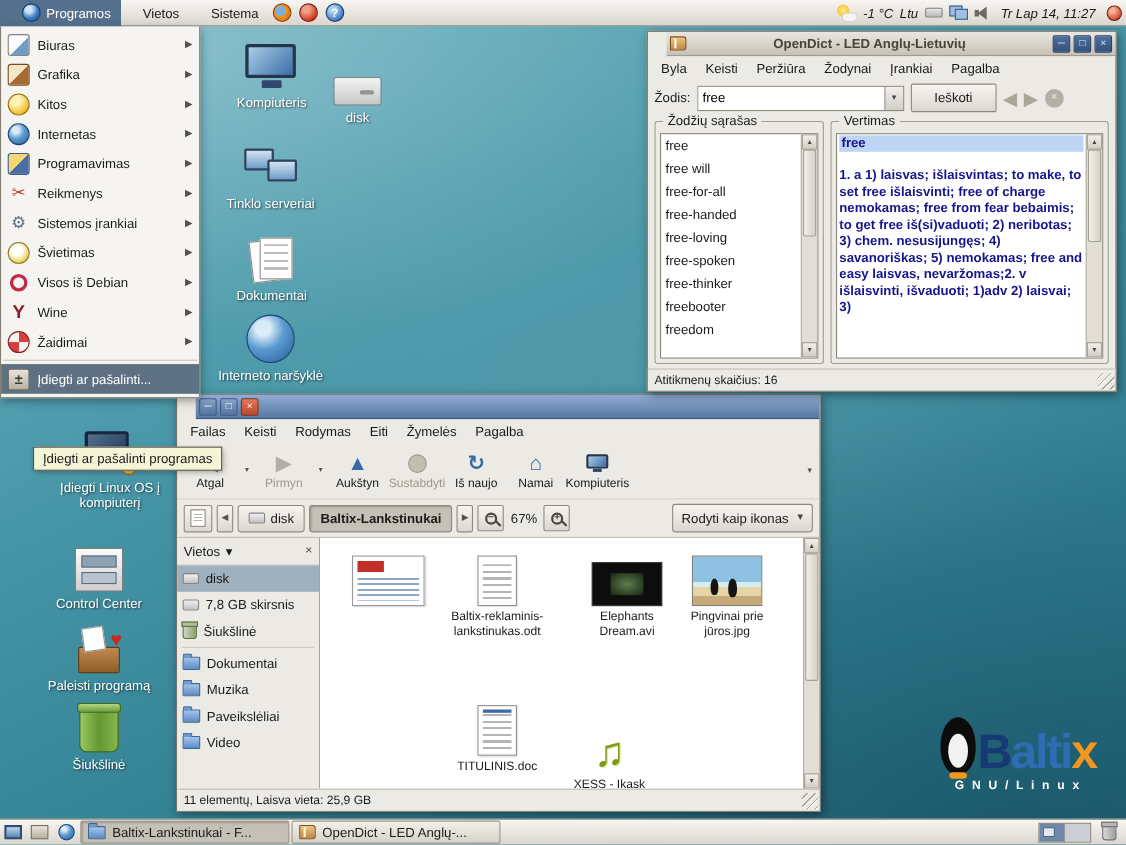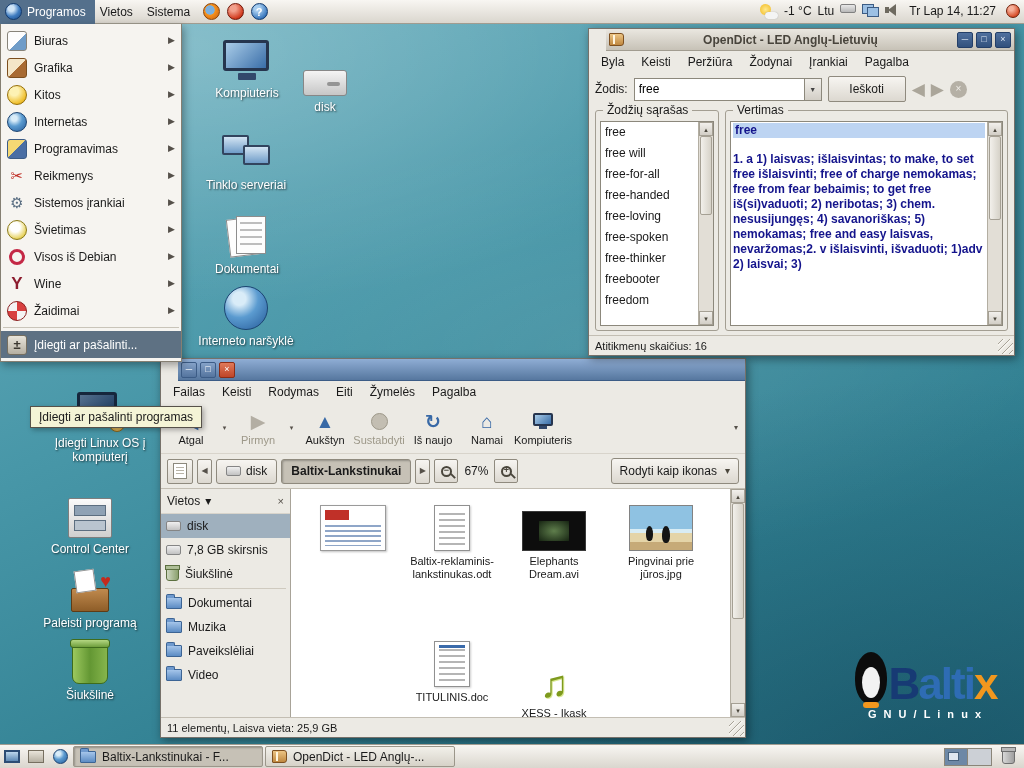--- a/index.html
+++ b/index.html
@@ -52,29 +52,29 @@
   .penguin::before { content:''; position:absolute; left:7px; top:15px; width:18px; height:31px; background:#f2f2f2; border-radius:50%; }
   .penguin::after { content:''; position:absolute; left:8px; bottom:-4px; width:16px; height:6px; background:#f2971e; border-radius:3px; }
   .logo-text { font-size:44px; font-weight:bold; line-height:40px; letter-spacing:-2px; }
   .lt-b { color:#173a74; } .lt-mid { color:#2e6cb4; } .lt-x { color:#f2971e; }
   .logo-sub { margin-top:4px; color:#fff; font-size:11px; font-weight:bold; letter-spacing:2px; }
 
   
   .panel { position:absolute; left:0; width:1024px; height:24px; background:linear-gradient(#f8f6f2,#dad6ce); display:flex; align-items:center; z-index:60; }
   #top-panel { top:0; border-bottom:1px solid #a19c90; }
   #bottom-panel { top:744px; border-top:1px solid #a19c90; }
-  .applet-menu { display:flex; align-items:center; gap:5px; padding:0 9px 0 5px; height:24px; }
+  .applet-menu { display:flex; align-items:center; gap:5px; padding:0 9px 0 20px; height:24px; }
   .applet-menu.open { background:#54708c; color:#fff; }
   .menu-label { white-space:nowrap; }
   .mini { width:17px; height:17px; border-radius:3px; flex:none; }
   .mini-baltix { border-radius:50%; background:radial-gradient(circle at 35% 30%, #cfe4f6 0 20%, #3f7cc0 55%, #1b4a86 100%); border:1px solid #123althou; border:1px solid #123a6e; }
   .mini-firefox { border-radius:50%; background:radial-gradient(circle at 40% 40%, #7ab0e0 0 34%, #f7931e 40%, #c35a10 100%); border:1px solid #8a4408; }
   .mini-update { border-radius:50%; background:radial-gradient(circle at 35% 30%, #f2a08c 0 20%, #d23c20 70%, #8e1e0c 100%); border:1px solid #701608; }
   .mini-help { border-radius:50%; background:radial-gradient(circle at 35% 30%, #a8cef0 0 20%, #3f7cc0 70%, #1b4a86 100%); border:1px solid #123a6e; color:#fff; font-size:11px; font-weight:bold; display:flex; align-items:center; justify-content:center; }
-  .tray { display:flex; align-items:flex-start; gap:6px; margin-left:auto; padding-right:4px; }
+  .tray { display:flex; align-items:center; gap:6px; margin-left:auto; padding-right:4px;font-style:italic; }
   .ic-weather { position:relative; width:18px; height:16px; }
   .ic-weather::before { content:''; position:absolute; left:0; top:0; width:11px; height:11px; border-radius:50%; background:radial-gradient(#ffe98c,#f2b81e); }
   .ic-weather::after { content:''; position:absolute; right:0; bottom:1px; width:13px; height:7px; border-radius:5px; background:#f4f4f4; box-shadow:0 0 1px #999; }
   .ic-batt { width:16px; height:9px; background:linear-gradient(#e8e8e8,#b8b8b8); border:1px solid #808080; border-radius:2px; }
   .ic-screens { position:relative; width:17px; height:13px; }
   .ic-screens::before, .ic-screens::after { content:''; position:absolute; width:10px; height:8px; background:#9cc0e4; border:1px solid #3c5c84; }
   .ic-screens::before { left:0; top:0; } .ic-screens::after { right:0; bottom:0; }
   .ic-vol { position:relative; width:14px; height:12px; }
   .ic-vol::before { content:''; position:absolute; left:0; top:3px; width:4px; height:6px; background:#6e6a60; }
   .ic-vol::after { content:''; position:absolute; left:3px; top:0; border-top:6px solid transparent; border-bottom:6px solid transparent; border-right:8px solid #6e6a60; }
@@ -136,21 +136,21 @@
   .od-search { height:34px; flex:none; display:flex; align-items:center; gap:6px; padding:0 6px; }
   .combo { display:flex; width:188px; height:23px; border:1px solid #8c887c; background:#fff; }
   .combo input { flex:1; min-width:0; border:none; outline:none; padding:0 4px; font:12px "Liberation Sans","DejaVu Sans",sans-serif; }
   .combo-btn { width:17px; display:flex; align-items:center; justify-content:center; font-size:7px; color:#444; background:linear-gradient(#f2f0ec,#d2cec6); border-left:1px solid #8c887c; }
   .od-find { width:78px; height:26px; font-size:12px; }
   .nav-arrow { font-size:17px; color:#aba69a; }
   .ic-stop { width:17px; height:17px; border-radius:50%; background:#b5b0a5; color:#f0eee9; display:flex; align-items:center; justify-content:center; font-size:10px; }
   .od-groups { flex:1; display:flex; gap:6px; padding:4px 6px 4px; }
   .groupbox { position:relative; border:1px solid #a39e92; border-radius:3px; padding:10px 4px 4px; }
   .gb-label { position:absolute; top:-8px; left:7px; background:#eceae4; padding:0 4px; white-space:nowrap; }
-  .gb-words { width:124px; flex:none; display:flex; flex-direction:column; }
+  .gb-words { width:154px; flex:none; display:flex; flex-direction:column; }
   .gb-trans { flex:1; display:flex; flex-direction:column; }
   .listwrap { flex:1; display:flex; border:1px solid #8c887c; background:#fff; overflow:hidden; }
   .wordlist { flex:1; overflow:hidden; }
   .wordlist .li { height:21px; line-height:21px; padding:0 4px; white-space:nowrap; }
   .vscroll { width:15px; flex:none; background:#e2ded6; border-left:1px solid #b3aea2; display:flex; flex-direction:column; }
   .sc-btn { height:14px; flex:none; display:flex; align-items:center; justify-content:center; font-size:7px; color:#4a463c; background:linear-gradient(#f2f0ec,#d2cec6); border:1px solid #a5a094; }
   .sc-track { flex:1; position:relative; }
   .sc-thumb { position:absolute; left:1px; right:1px; background:linear-gradient(90deg,#f2f0eb,#d6d2c8); border:1px solid #a5a094; border-radius:2px; }
   .transwrap { flex:1; display:flex; border:1px solid #8c887c; background:#fff; overflow:hidden; }
   .transbody { flex:1; overflow:hidden; padding:1px 2px; color:#14148c; font-weight:bold; font-size:12px; line-height:15px; }
@@ -467,21 +467,21 @@
           <div class="fi-art">
               <div class="th-pdf"></div>
             </div>
         </div>
         <div class="file-item" style="left:116px;top:10px;width:90px">
           <div class="fi-art">
               <div class="th-doc"></div>
             </div>
           <div>Baltix-reklaminis-lankstinukas.odt</div>
         </div>
-        <div class="file-item" style="left:212px;top:10px;width:102px">
+        <div class="file-item" style="left:228px;top:10px;width:102px">
           <div class="fi-art">
               <div class="th-video"></div>
             </div>
           <div>Elephants Dream.avi</div>
         </div>
         <div class="file-item" style="left:318px;top:10px;width:104px">
           <div class="fi-art">
               <div class="th-photo"></div>
             </div>
           <div>Pingvinai prie jūros.jpg</div>

